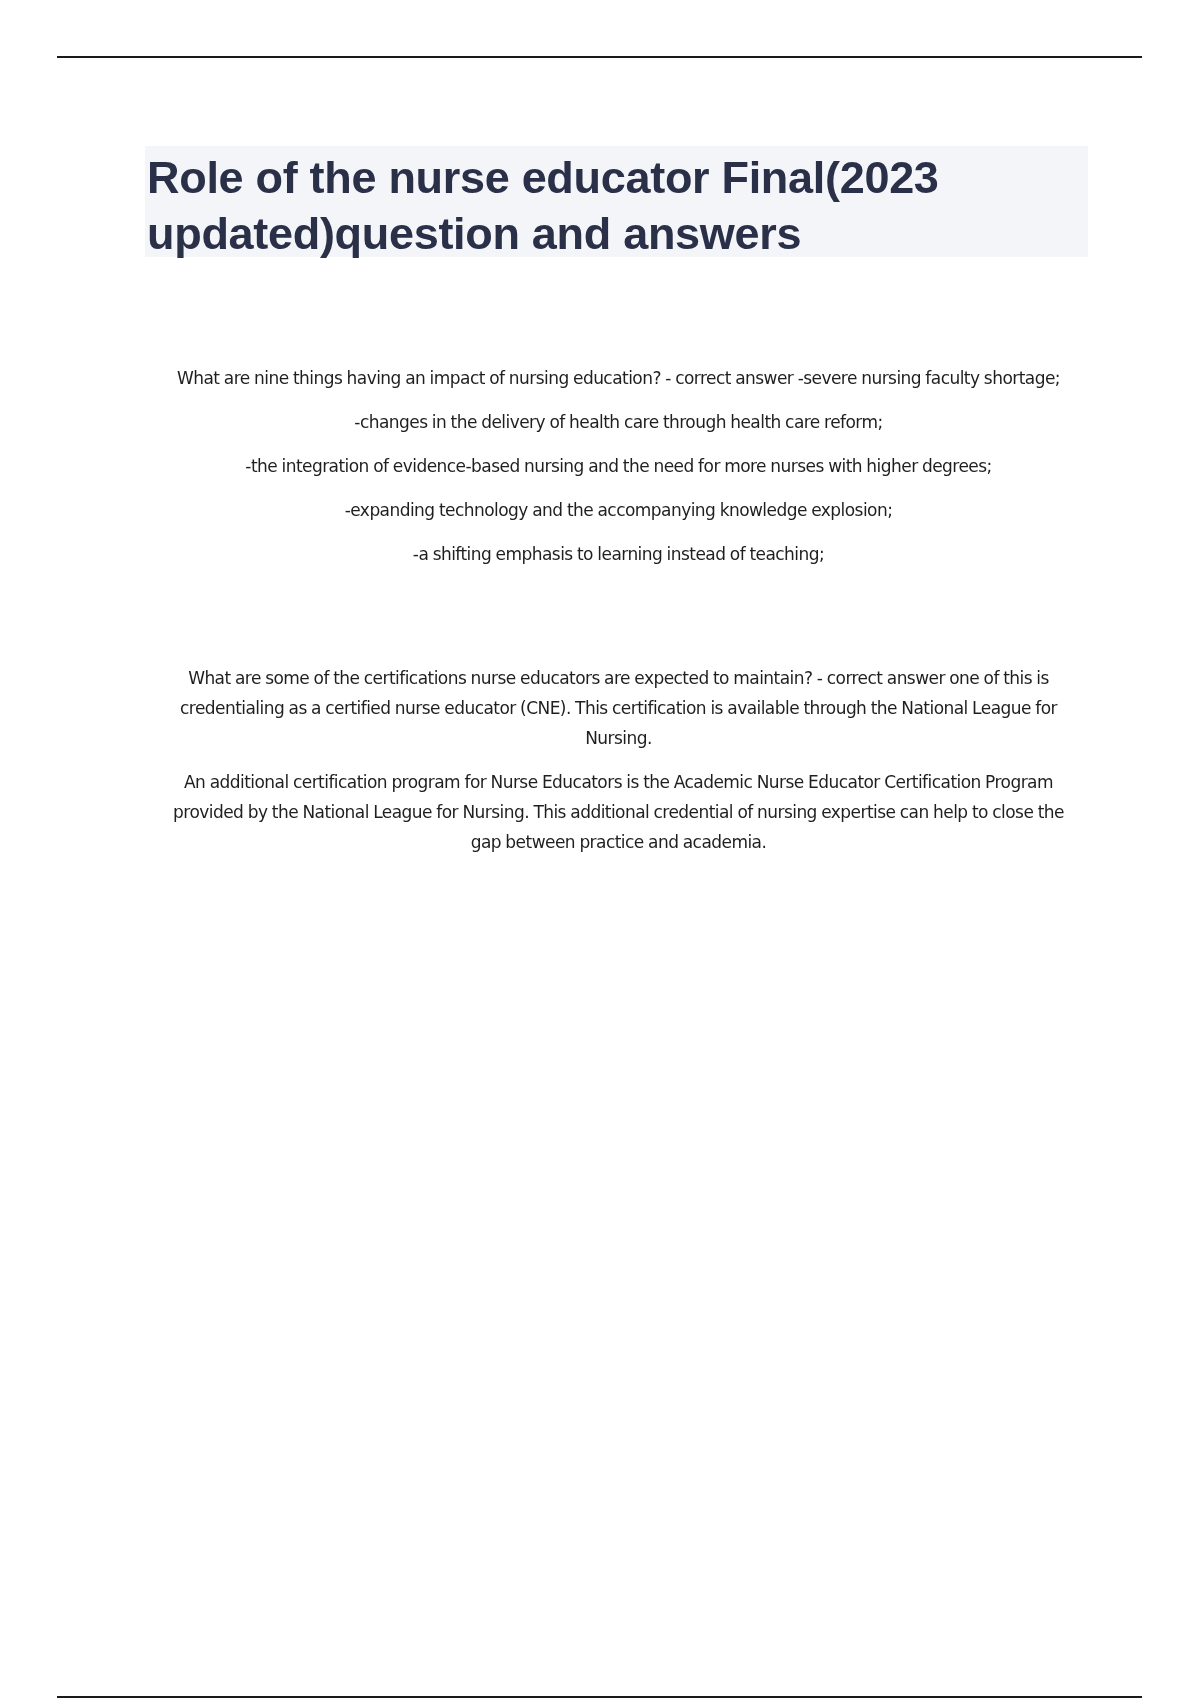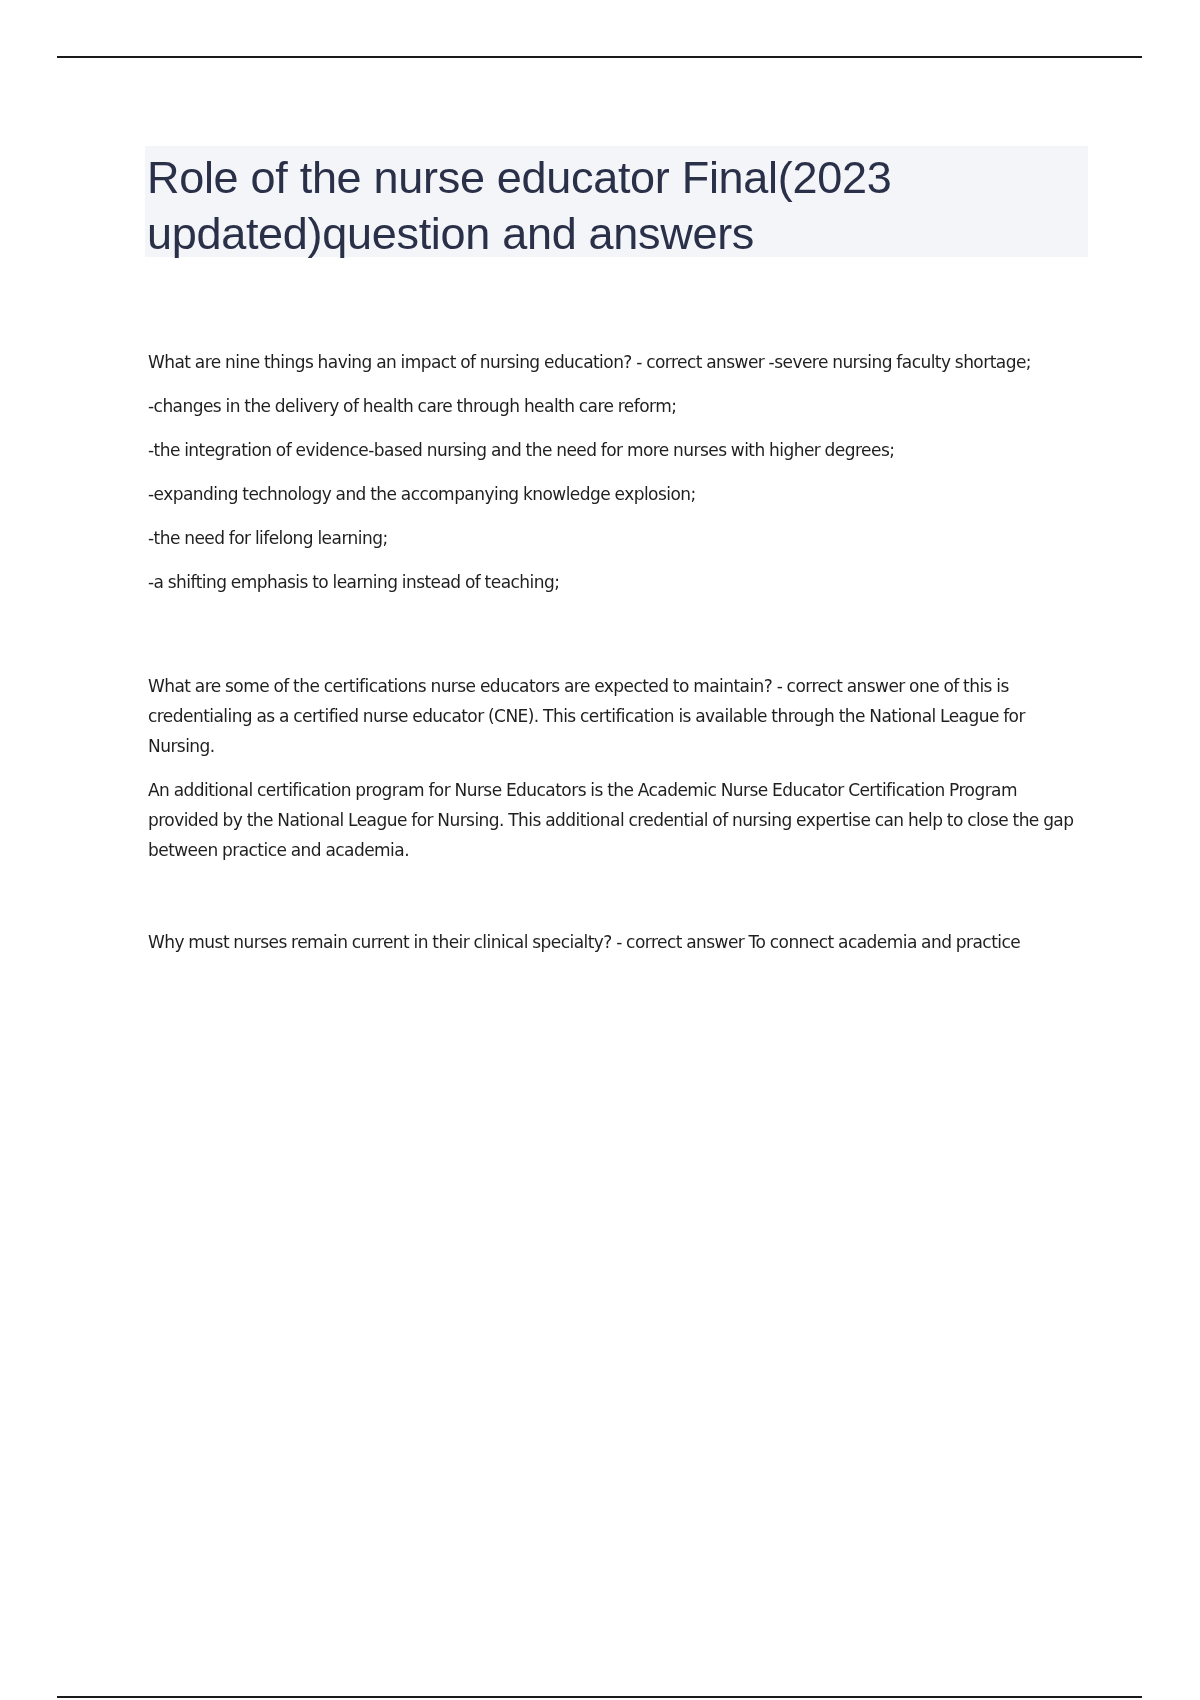--- a/index.html
+++ b/index.html
@@ -28,76 +28,72 @@
       top: 146px;
       width: 943px;
       height: 111px;
       background: #f4f5f9;
       box-sizing: border-box;
       padding: 4px 0 0 2px;
     }
     .title {
       margin: 0;
       font-family: "Liberation Sans", sans-serif;
-      font-weight: normal;
+      font-weight: bold;
       font-size: 45px;
       line-height: 56px;
       color: #2b3049;
       letter-spacing: -0.3px;
     }
 
     .content {
       position: absolute;
       left: 146px;
       top: 345px;
       width: 945px;
       font-family: "DejaVu Sans", sans-serif;
       font-size: 17px;
       line-height: 30px;
       color: #1f1f1f;
       letter-spacing: -0.55px;
       word-spacing: -0.5px;
     }
     .content p { margin: 0; }
-    .qa { margin: 2px; }
+    .qa { margin: 18px; text-align: center; }
     .qa .para { margin-bottom: 14px; }
     .gap-xl { height: 58px; }
   </style>
 </head>
 <body>
 
 <div class="rule top"></div>
 
 <div class="title-box">
   <h1 class="title">Role of the nurse educator Final(2023 updated)question and answers</h1>
 </div>
 
 <div class="content">
 
   <div class="qa">
     <p class="para">What are nine things having an impact of nursing education? - correct answer -severe nursing faculty shortage;</p>
     <p class="para">-changes in the delivery of health care through health care reform;</p>
     <p class="para">-the integration of evidence-based nursing and the need for more nurses with higher degrees;</p>
     <p class="para">-expanding technology and the accompanying knowledge explosion;</p>
-    <p class="para">-the need for lifelong learning;</p>
     <p class="para">-a shifting emphasis to learning instead of teaching;</p>
   </div>
 
   <div class="gap-xl"></div>
 
   <div class="qa">
     <p class="para">What are some of the certifications nurse educators are expected to maintain? - correct answer one of this is credentialing as a certified nurse educator (CNE). This certification is available through the National League for Nursing.</p>
     <p>An additional certification program for Nurse Educators is the Academic Nurse Educator Certification Program provided by the National League for Nursing. This additional credential of nursing expertise can help to close the gap between practice and academia.</p>
   </div>
 
   <div class="gap-xl"></div>
 
-  <div class="qa">
-    <p>Why must nurses remain current in their clinical specialty? - correct answer To connect academia and practice</p>
-  </div>
 
   <div class="gap-xl"></div>
 
 
   <div class="gap-xl"></div>
 
 
 </div>
 
 <div class="rule bottom"></div>

